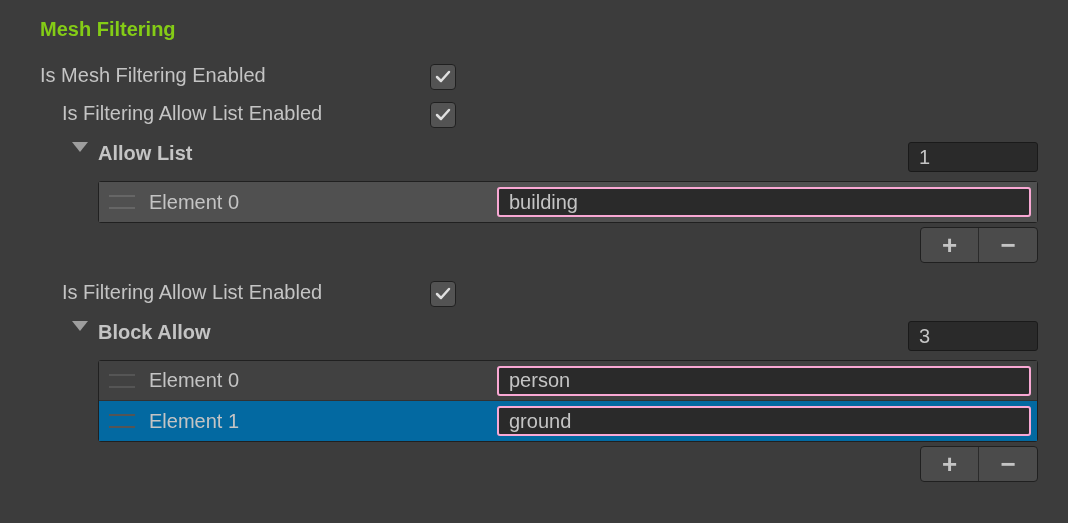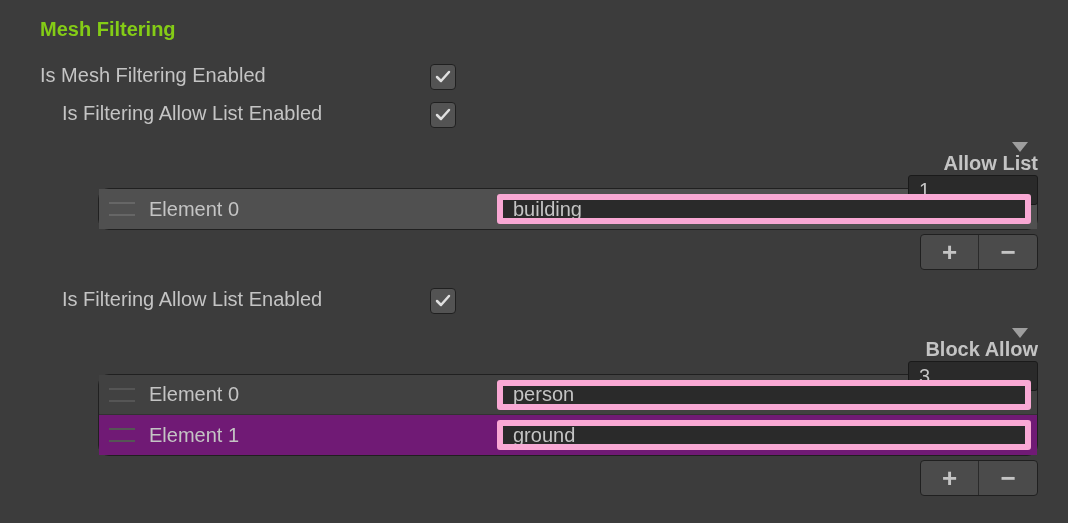--- a/index.html
+++ b/index.html
@@ -49,24 +49,23 @@
       stroke-width: 2.5;
       stroke-linecap: round;
       stroke-linejoin: round;
     }
     .indent-1 { padding-left: 22px; }
     .indent-2 { padding-left: 32px; }
 
     
     .list-header {
       display: flex;
-      align-items: flex-end;
+      align-items: flex-start;
       height: 36px;
       margin-top: 2px;
-      flex-direction: column;
     }
     .foldout {
       width: 0;
       height: 0;
       border-left: 8px solid transparent;
       border-right: 8px solid transparent;
       border-top: 10px solid #9e9e9e;
       margin-right: 10px;
       cursor: pointer;
     }
@@ -86,33 +85,33 @@
       text-align: left;
       font-size: 20px;
     }
 
     
     .list-box {
       margin-left: 58px;
       margin-right: 0;
       background: #3c3c3c;
       border: 1px solid #202020;
-      border-radius: 11px;
-      margin-top: 10px;
+      border-radius: 3px;
+      margin-top: 3px;
     }
     .element-row {
       display: flex;
       align-items: center;
       height: 40px;
       padding: 0 6px 0 10px;
       border-bottom: 1px solid #323232;
       background: #414141;
     }
     .element-row:last-child { border-bottom: none; }
-    .element-row.alt { background: #701a75; }
+    .element-row.alt { background: #0369a1; }
     .element-row.selected { background: #505050; }
     .drag-handle {
       width: 26px;
       height: 14px;
       margin-right: 14px;
       display: flex;
       flex-direction: column;
       justify-content: space-between;
       cursor: grab;
     }
@@ -124,21 +123,21 @@
     .element-row.selected .drag-handle span { background: #666; }
     .element-label {
       flex: 0 0 348px;
       color: #c4c4c4;
     }
     .element-label.selected { color: #5a93d6; }
     .text-input {
       flex: 1;
       height: 30px;
       background: #2a2a2a;
-      border: 6px solid #f9a8d4;
+      border: 2px solid #f9a8d4;
       border-radius: 3px;
       color: #c4c4c4;
       padding: 3px 10px;
       font-size: 20px;
       font-family: inherit;
       outline: none;
     }
     .text-input.focused {
       border: 1px solid #4c7eff;
       box-shadow: 0 0 0 1px #4c7eff;

